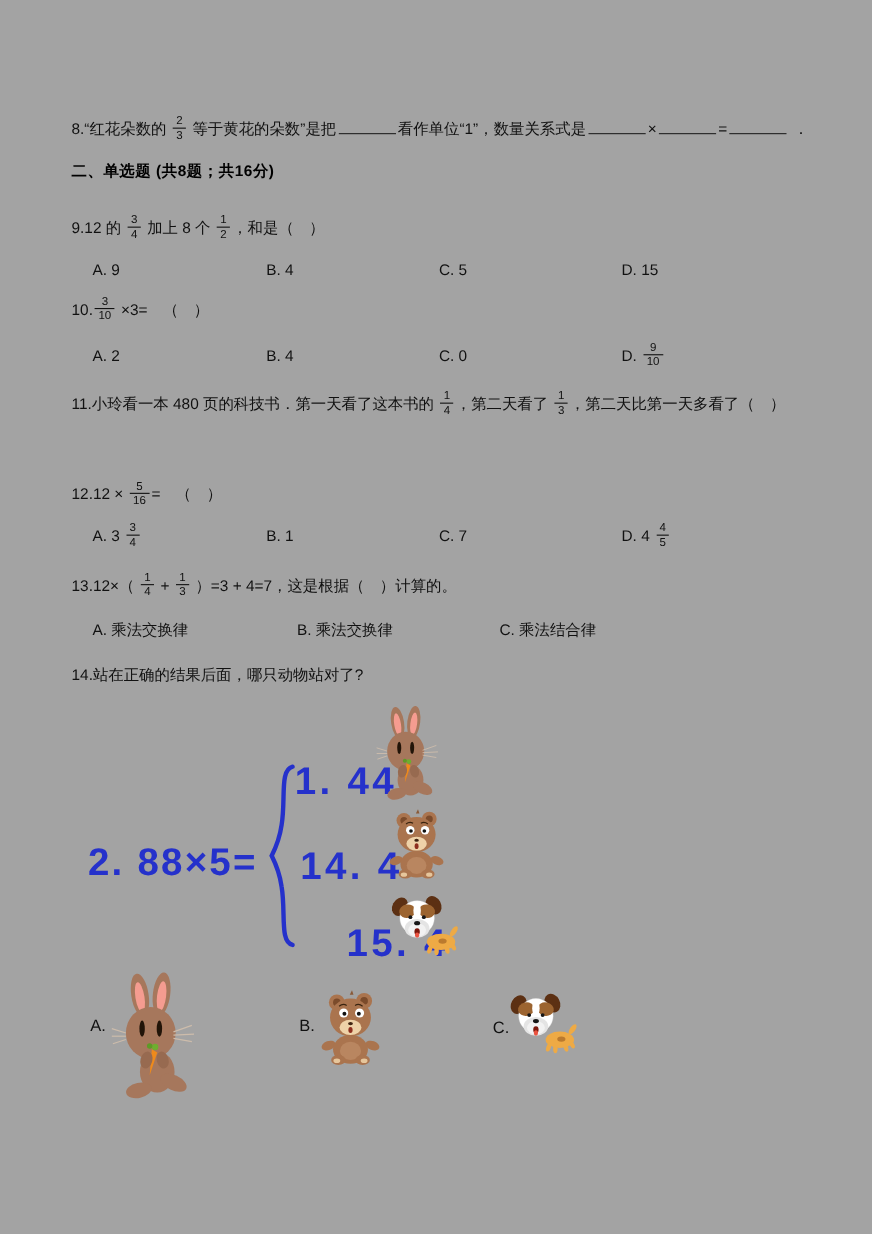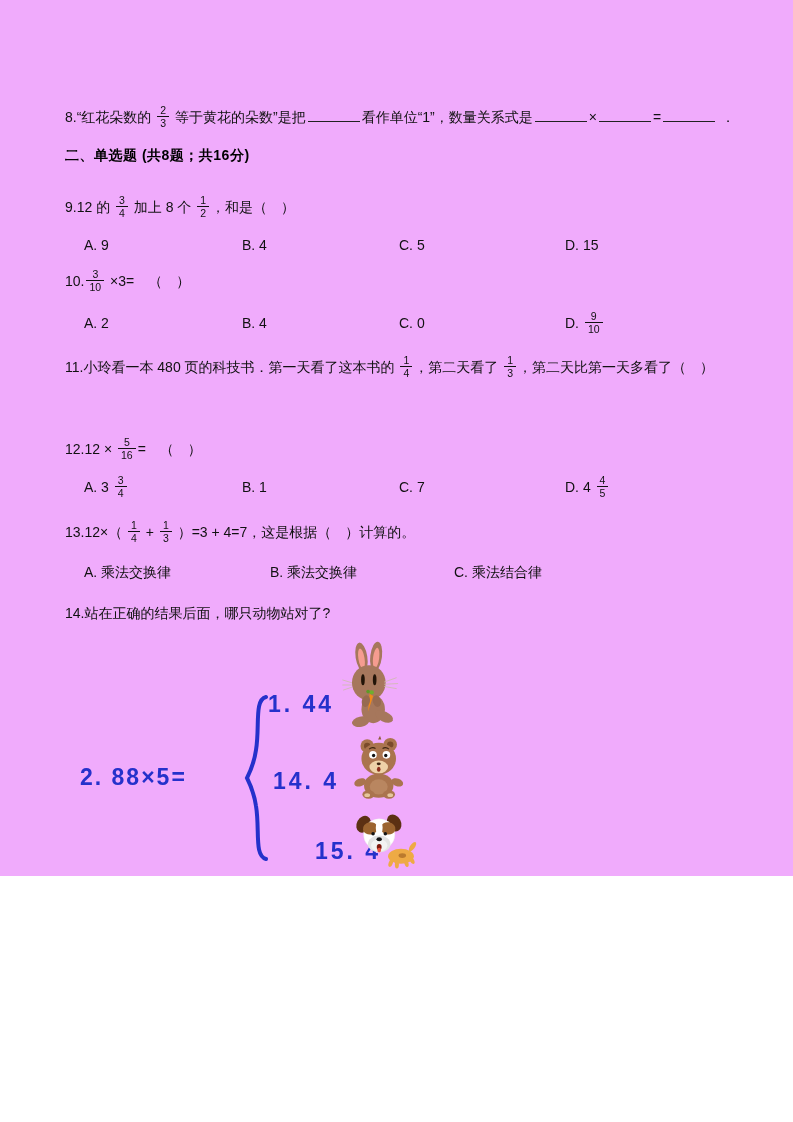--- a/index.html
+++ b/index.html
@@ -1,33 +1,33 @@
 <!DOCTYPE html>
 <html style="--blue: #2531cb;"><head>
 <meta charset="utf-8">
 <style>
   :root { --blue:#2531cb; --ink:#111; }
   * { margin:0; padding:0; box-sizing:border-box; }
   html,body { background:#fff; }
   body { font-family:"Liberation Sans","DejaVu Sans",sans-serif; color:var(--ink); }
-  .page { position:relative; width:793px; height:876px; background:#f0abfc; overflow:hidden; }
+  .page { position:relative; width:793px; height:1122px; background:#a3a3a3; overflow:hidden; }
 
   .abs { position:absolute; }
   .stem { left:65px; width:712px; font-size:14px; line-height:30px; white-space:nowrap; color:#111; }
   .frac { display:inline-block; text-align:center; vertical-align:middle; font-size:10.5px; line-height:1.15; margin:0 2px; position:relative; top:-2px; }
   .frac .fn { display:block; padding:0 3px; border-bottom:1px solid #111; }
   .frac .fd { display:block; padding:0 3px; }
   .blank { display:inline-block; width:52px; height:13px; border-bottom:1.2px solid #222; margin:0 2px; }
   .opts { left:65px; width:712px; height:36px; font-size:14px; line-height:30px; color:#111; }
   .opt { position:absolute; top:0; white-space:nowrap; cursor:default; }
   .four .o1{left:19px} .four .o2{left:177px} .four .o3{left:334px} .four .o4{left:500px}
   .three .o1{left:19px} .three .o2{left:205px} .three .o3{left:389px}
   .section-title { left:65px; font-size:14px; font-weight:700; color:#000; letter-spacing:0.5px; }
 
-  .blue-num { color:var(--blue); font-weight:700; font-size:23px; line-height:1; letter-spacing:3px; white-space:nowrap; }
+  .blue-num { color:var(--blue); font-weight:700; font-size:35px; line-height:1; letter-spacing:3px; white-space:nowrap; }
   #expr { top:766px; left:80px; letter-spacing:2px; }
   #brace { top:694px; left:244px; width:26px; height:168px; }
   #val-1 { top:693px; left:268px; }
   #val-2 { top:770px; left:273px; }
   #val-3 { top:840px; left:286px;margin-left:29px; }
   #rabbit-top { top:641px; left:336px; width:70px; height:88px; }
   #bear-top   { top:735px; left:350px; width:60px; height:64px; }
   #dog-top    { top:811px; left:352px; width:68px; height:66px; }
 
   .ans-label { font-size:15px; color:#111; }

